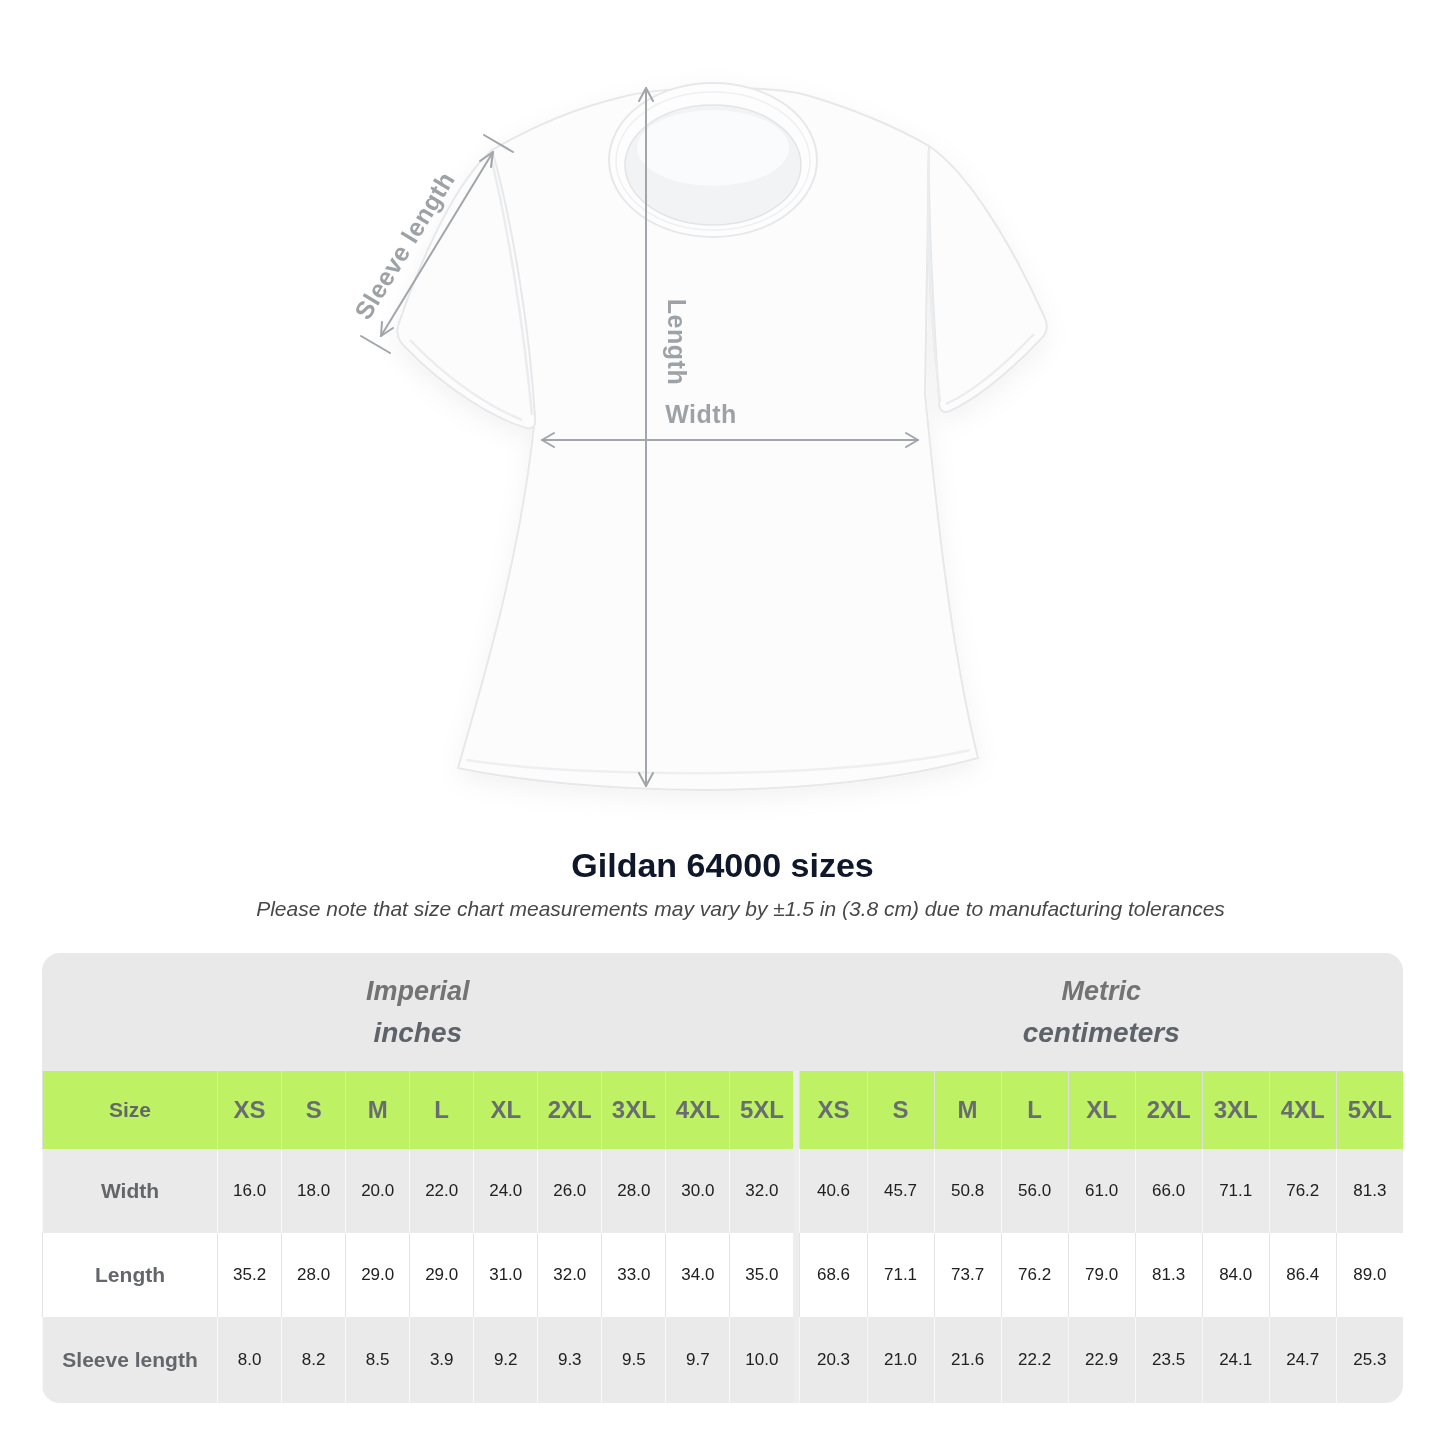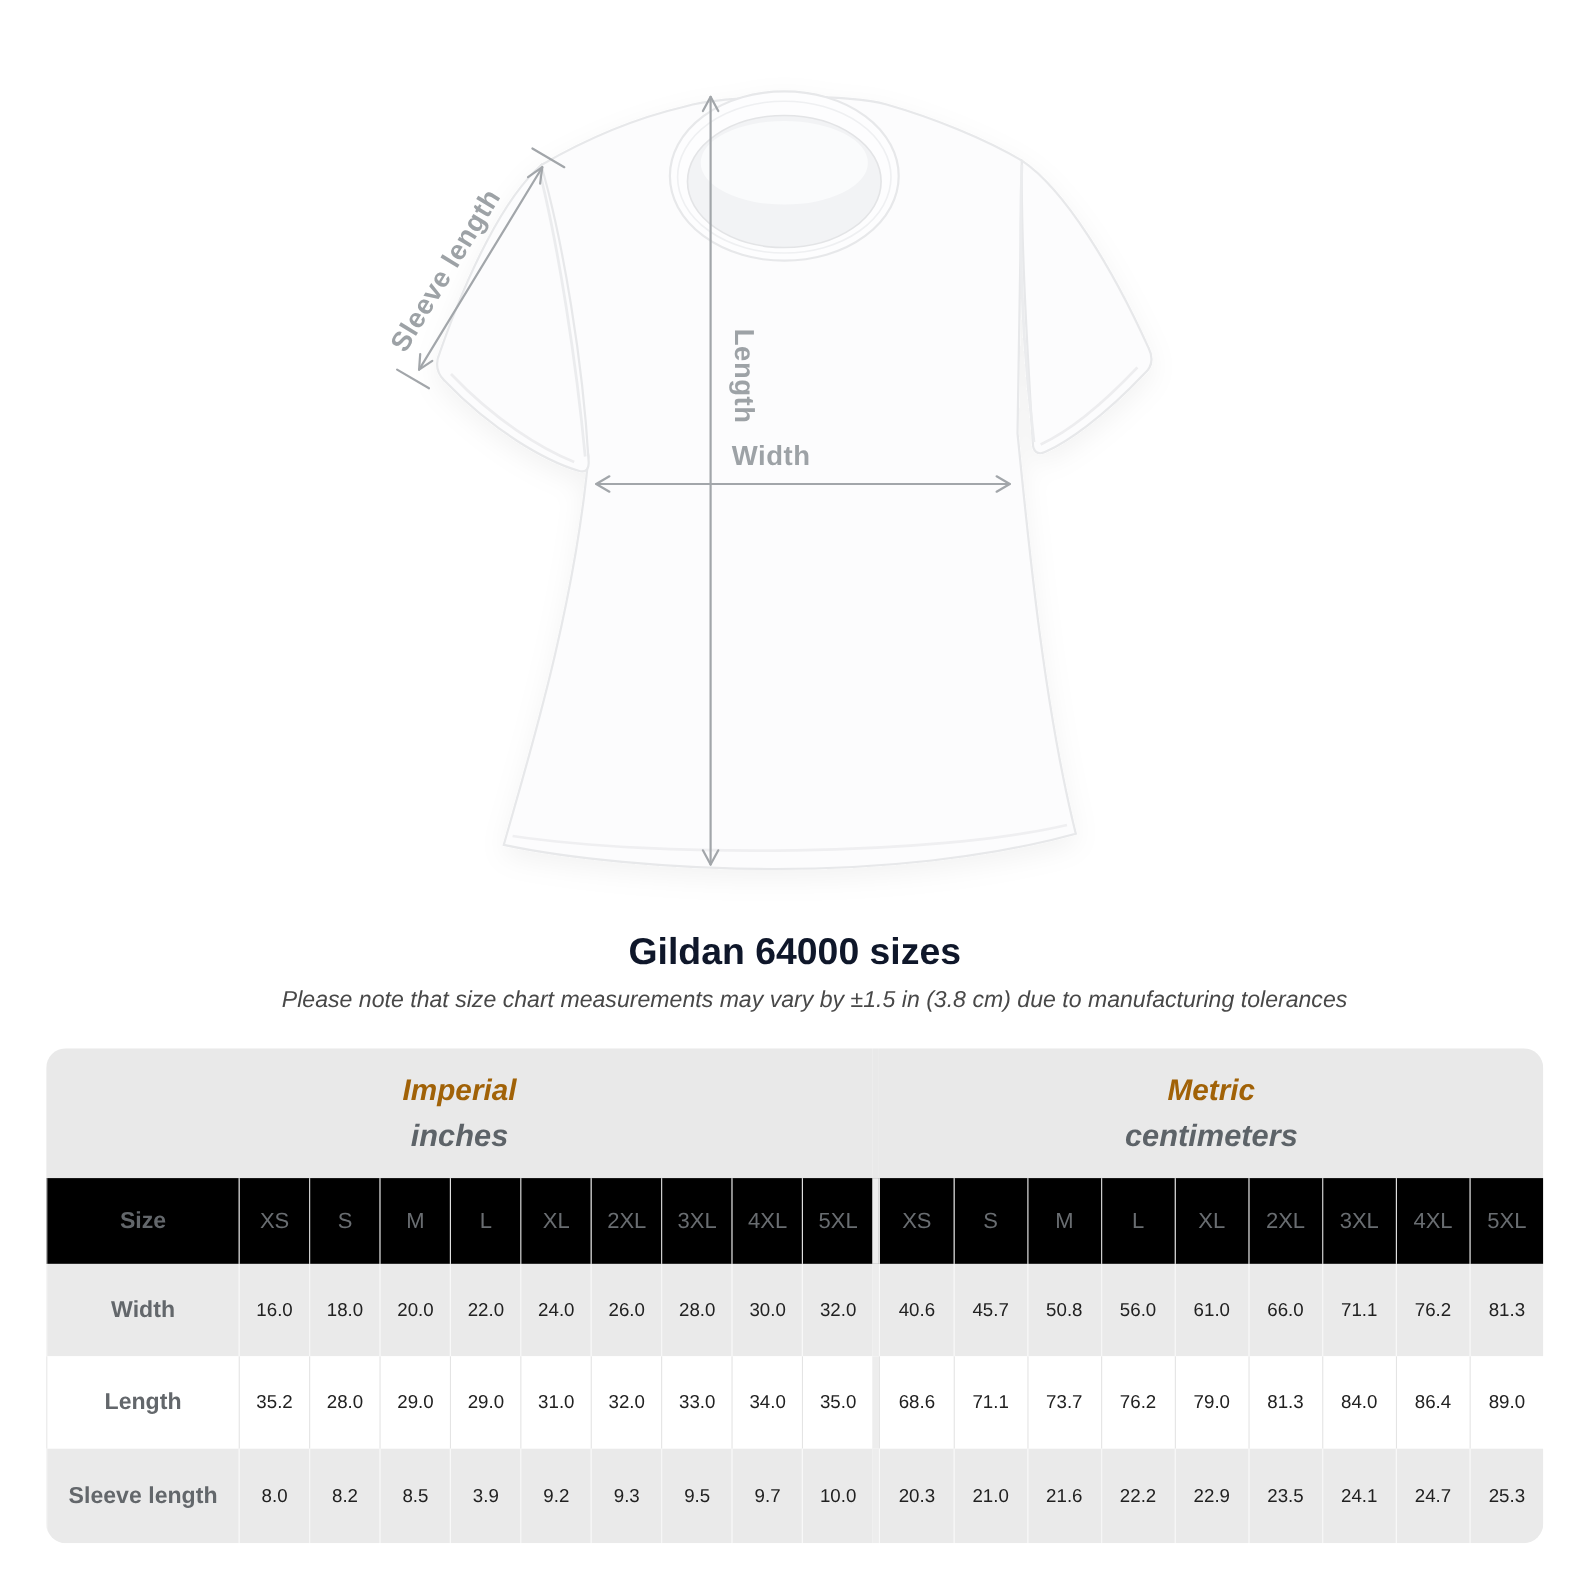--- a/index.html
+++ b/index.html
@@ -18,32 +18,32 @@
 
   
   .size-table-wrap{position:absolute;left:42px;top:953px;width:1361px;
                    border-radius:18px;overflow:hidden;background:#fff;}
   table.size-table{width:1361px;border-collapse:separate;border-spacing:0;table-layout:fixed;}
   .size-table th,.size-table td{padding:0;margin:0;text-align:center;vertical-align:middle;
                                 font-family:"Liberation Sans",sans-serif;}
 
   tr.band-row{height:118px;}
   tr.band-row th{background:#e9e9e9;}
-  .band-title{font-size:27px;font-weight:bold;font-style:italic;color:#a16207;}
+  .band-title{font-size:27px;font-weight:bold;font-style:italic;color:#737373;}
   .band-unit{margin-top:10px;font-size:28px;font-style:italic;color:#5d6368;}
 
-  tr.size-row{height:78px;background:#000000;}
+  tr.size-row{height:78px;background:#bef264;}
   tr.data-row-a{height:84px;}
   tr.data-row-a th,tr.data-row-a td{background:#eaeaea;}
   tr.data-row-b{height:84px;background:#ffffff;}
   tr.data-row-c{height:86px;}
   tr.data-row-c th,tr.data-row-c td{background:#eaeaea;}
 
   th.lbl{font-size:21px;font-weight:bold;color:#63676b;}
-  th.sz{font-size:20px;font-weight:normal;color:#696d71;}
+  th.sz{font-size:24px;font-weight:bold;color:#696d71;}
   td.val{font-size:17px;font-weight:normal;color:#212121;}
 
   
   tr.size-row  .cell{border-left:1px solid #dfdfdf;}
   tr.data-row-b .cell{border-left:1px solid #e4e4e4;}
   tr.data-row-a .cell{border-left:1px solid #f8f8f8;}
   tr.data-row-c .cell{border-left:1px solid #f8f8f8;}
   .cell.first{border-left:none;}
 
   td.gut,th.gut{background:#ededed !important;border:none;}

